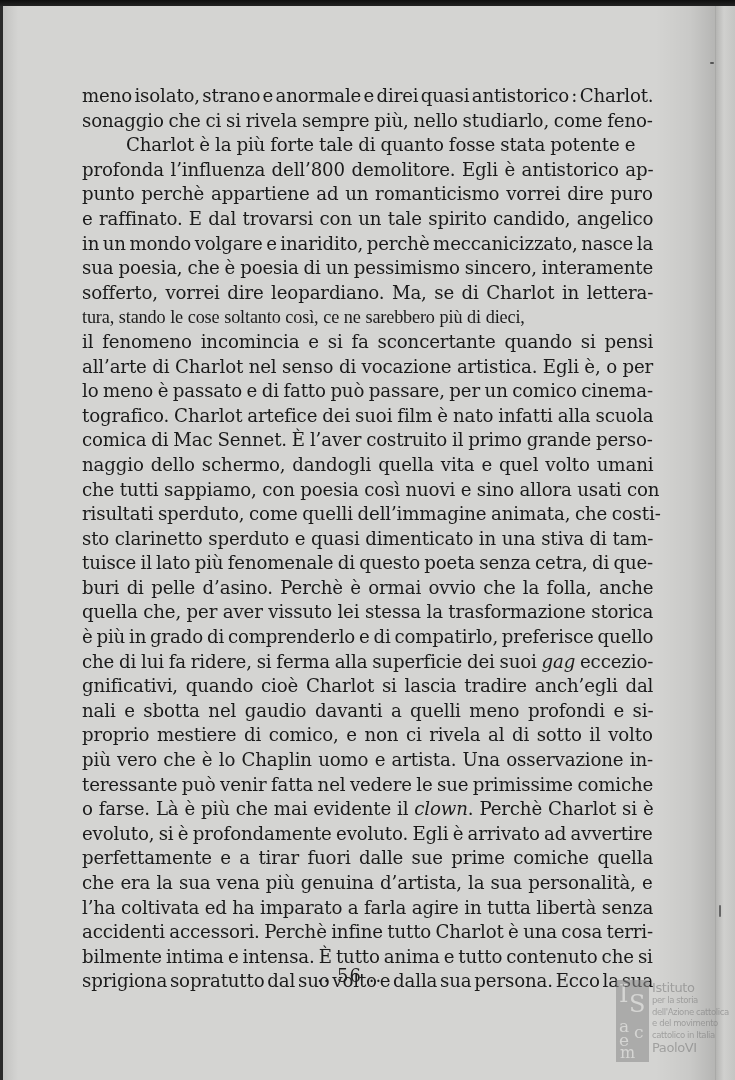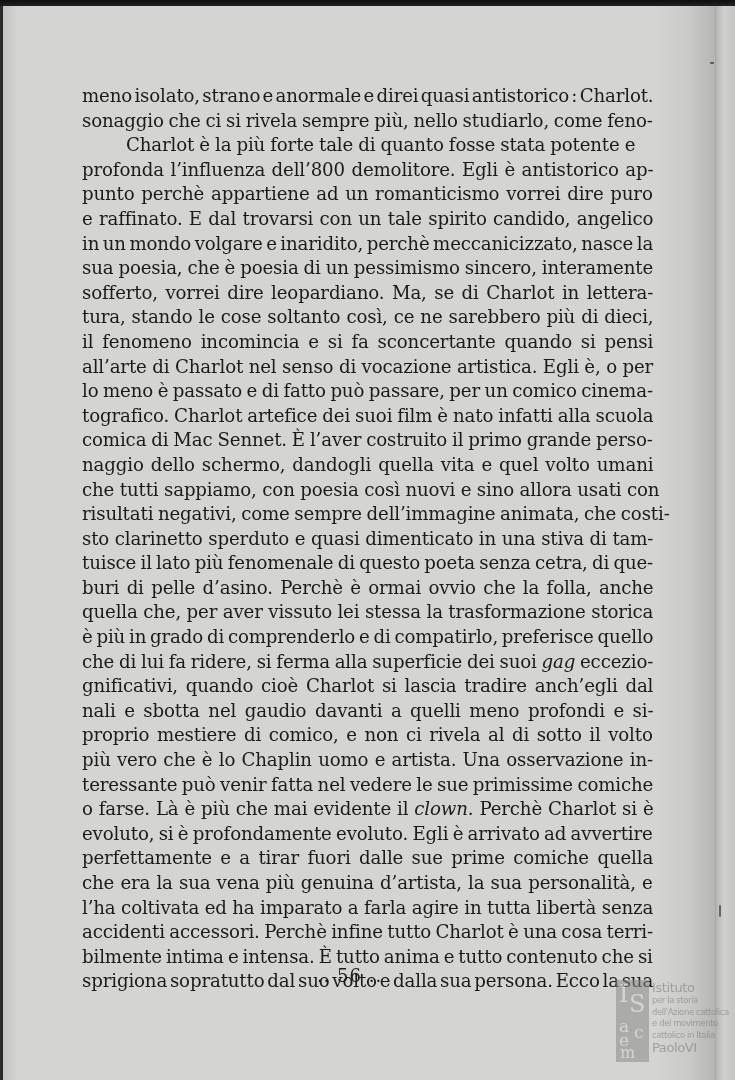--- a/index.html
+++ b/index.html
@@ -136,29 +136,29 @@
 <div class="text-block" id="text-block">
     <div class="line" style="white-space: pre; display: block; text-align: left; text-align-last: left; word-spacing: -3.3px;">meno isolato, strano e anormale e direi quasi antistorico : Charlot.</div>
     <div class="line" style="white-space: pre; display: block; text-align: left; text-align-last: left; word-spacing: -0.8px;">sonaggio che ci si rivela sempre più, nello studiarlo, come feno-</div>
     <div class="line indent" style="white-space: pre; display: block; text-align: left; text-align-last: left; word-spacing: -0.55px;">Charlot è la più forte tale di quanto fosse stata potente e</div>
     <div class="line" style="white-space: pre; display: block; text-align: left; text-align-last: left; word-spacing: 0.86px;">profonda l’influenza dell’800 demolitore. Egli è antistorico ap-</div>
     <div class="line" style="white-space: pre; display: block; text-align: left; text-align-last: left; word-spacing: 1.13px;">punto perchè appartiene ad un romanticismo vorrei dire puro</div>
     <div class="line" style="white-space: pre; display: block; text-align: left; text-align-last: left; word-spacing: 0.7px;">e raffinato. E dal trovarsi con un tale spirito candido, angelico</div>
     <div class="line" style="white-space: pre; display: block; text-align: left; text-align-last: left; word-spacing: -2.11px;">in un mondo volgare e inaridito, perchè meccanicizzato, nasce la</div>
     <div class="line" style="white-space: pre; display: block; text-align: left; text-align-last: left; word-spacing: -0.67px;">sua poesia, che è poesia di un pessimismo sincero, interamente</div>
     <div class="line" style="white-space: pre; display: block; text-align: left; text-align-last: left; word-spacing: 1.89px;">sofferto, vorrei dire leopardiano. Ma, se di Charlot in lettera-</div>
-    <div class="line" style="white-space: pre; display: block; text-align: left; text-align-last: left; word-spacing: 0.36px;">tura, stando le cose soltanto così, ce ne sarebbero più di dieci,</div>
+    <div class="line" style="white-space: pre; display: block; text-align: left; text-align-last: left; word-spacing: 0.36px; font-family: Liberation Serif, serif;">tura, stando le cose soltanto così, ce ne sarebbero più di dieci,</div>
     <div class="line" style="white-space: pre; display: block; text-align: left; text-align-last: left; word-spacing: 3.22px;">il fenomeno incomincia e si fa sconcertante quando si pensi</div>
     <div class="line" style="white-space: pre; display: block; text-align: left; text-align-last: left; word-spacing: -0.09px;">all’arte di Charlot nel senso di vocazione artistica. Egli è, o per</div>
     <div class="line" style="white-space: pre; display: block; text-align: left; text-align-last: left; word-spacing: -1.08px;">lo meno è passato e di fatto può passare, per un comico cinema-</div>
     <div class="line" style="white-space: pre; display: block; text-align: left; text-align-last: left; word-spacing: -0.6px;">tografico. Charlot artefice dei suoi film è nato infatti alla scuola</div>
     <div class="line" style="white-space: pre; display: block; text-align: left; text-align-last: left; word-spacing: -0.7px;">comica di Mac Sennet. È l’aver costruito il primo grande perso-</div>
     <div class="line" style="white-space: pre; display: block; text-align: left; text-align-last: left; word-spacing: 1.33px;">naggio dello schermo, dandogli quella vita e quel volto umani</div>
     <div class="line" style="white-space: pre; display: block; text-align: left; text-align-last: left; word-spacing: -0.09px;">che tutti sappiamo, con poesia così nuovi e sino allora usati con</div>
-    <div class="line" style="white-space: pre; display: block; text-align: left; text-align-last: left; word-spacing: -1px;">risultati negativi, come sempre dell’immagine animata, che costi-</div>
+    <div class="line" style="white-space: pre; display: block; text-align: left; text-align-last: left; word-spacing: -1px;">risultati sperduto, come quelli dell’immagine animata, che costi-</div>
     <div class="line" style="white-space: pre; display: block; text-align: left; text-align-last: left; word-spacing: 0px;">sto clarinetto sperduto e quasi dimenticato in una stiva di tam-</div>
     <div class="line" style="white-space: pre; display: block; text-align: left; text-align-last: left; word-spacing: -1.36px;">tuisce il lato più fenomenale di questo poeta senza cetra, di que-</div>
     <div class="line" style="white-space: pre; display: block; text-align: left; text-align-last: left; word-spacing: 1.73px;">buri di pelle d’asino. Perchè è ormai ovvio che la folla, anche</div>
     <div class="line" style="white-space: pre; display: block; text-align: left; text-align-last: left; word-spacing: -0.11px;">quella che, per aver vissuto lei stessa la trasformazione storica</div>
     <div class="line" style="white-space: pre; display: block; text-align: left; text-align-last: left; word-spacing: -1.8px;">è più in grado di comprenderlo e di compatirlo, preferisce quello</div>
     <div class="line" style="white-space: pre; display: block; text-align: left; text-align-last: left; word-spacing: -0.83px;"><span>che di lui fa ridere, si ferma alla superficie dei suoi </span><i>gag</i><span> eccezio-</span></div>
     <div class="line" style="white-space: pre; display: block; text-align: left; text-align-last: left; word-spacing: 2.13px;">gnificativi, quando cioè Charlot si lascia tradire anch’egli dal</div>
     <div class="line" style="white-space: pre; display: block; text-align: left; text-align-last: left; word-spacing: 2.91px;">nali e sbotta nel gaudio davanti a quelli meno profondi e si-</div>
     <div class="line" style="white-space: pre; display: block; text-align: left; text-align-last: left; word-spacing: 1.92px;">proprio mestiere di comico, e non ci rivela al di sotto il volto</div>
     <div class="line" style="white-space: pre; display: block; text-align: left; text-align-last: left; word-spacing: 0.64px;">più vero che è lo Chaplin uomo e artista. Una osservazione in-</div>

